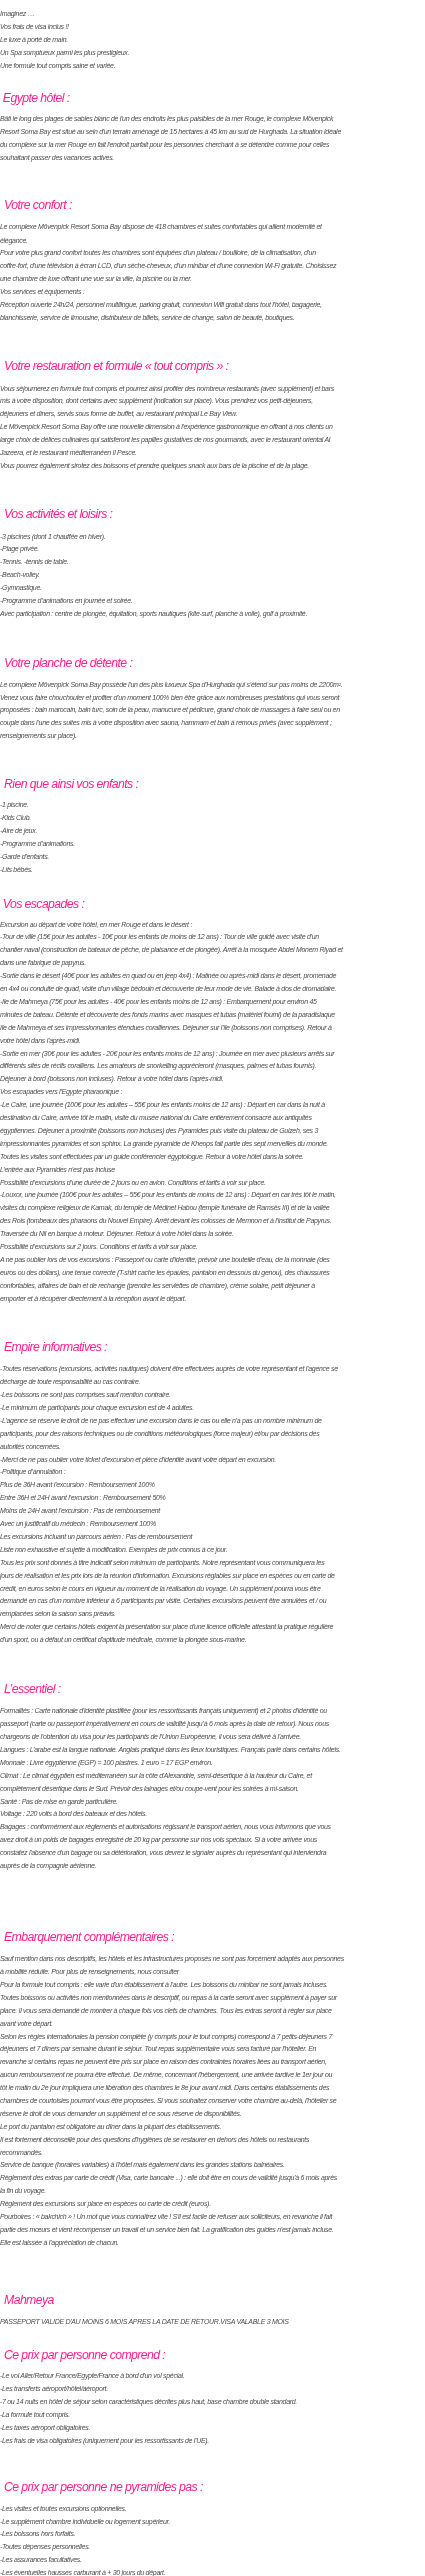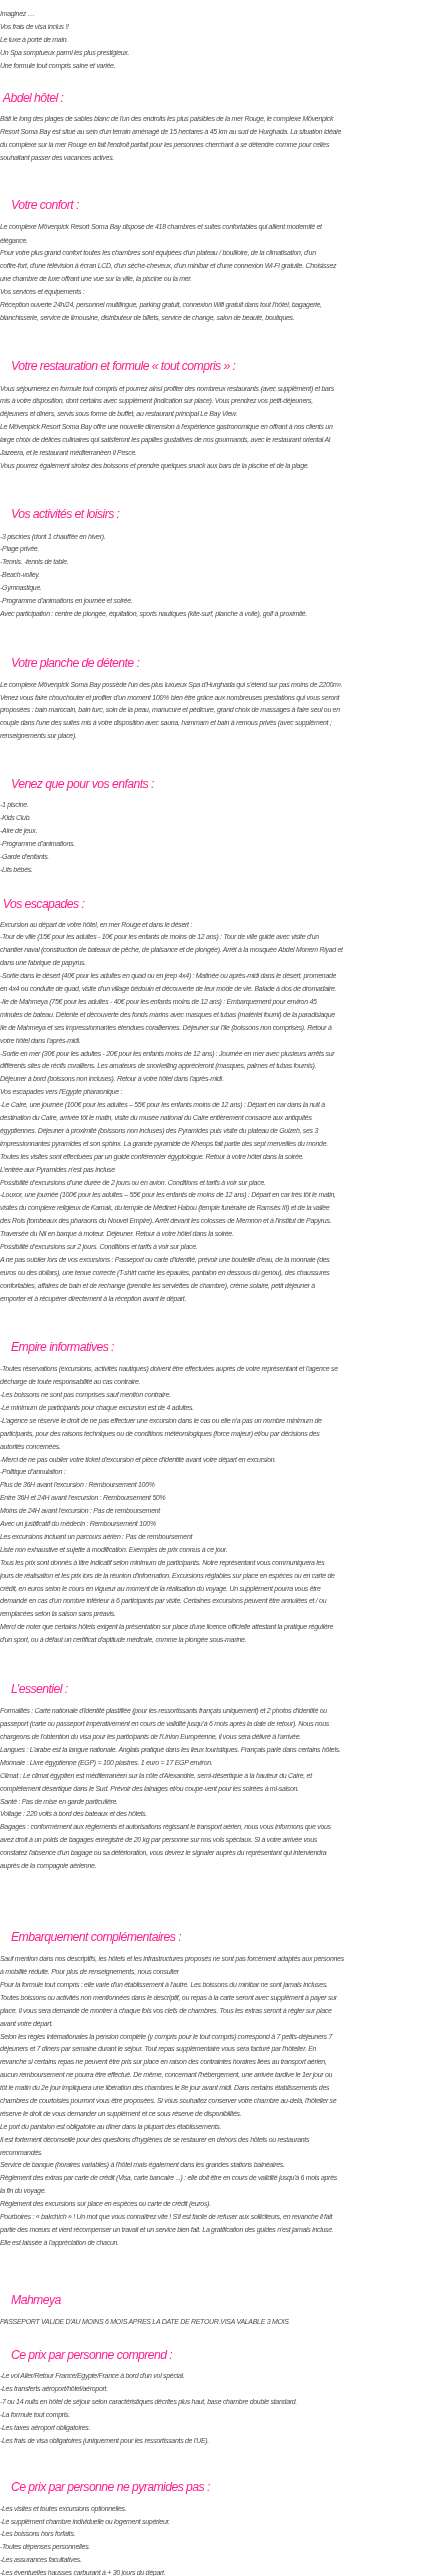--- a/index.html
+++ b/index.html
@@ -23,42 +23,42 @@
     left: 0;
     font-style: italic;
     font-size: 7px;
     letter-spacing: -0.3px;
     white-space: nowrap;
     color: #4d4d4d;
     line-height: 9px;
   }
   .heading {
     position: absolute;
-    left: 11px;
+    left: 4px;
     font-style: italic;
     font-size: 12.3px;
     letter-spacing: -0.6px;
     white-space: nowrap;
     color: #ff1f8e;
     line-height: 14.6px;
   }
   .heading.indent { left: 2.8px; }
 </style>
 </head>
 <body>
 
 <div class="page">
 
   <div class="line" style="top:9px">Imaginez …</div>
   <div class="line" style="top:22.4px">Vos frais de visa inclus !!</div>
   <div class="line" style="top:35px">Le luxe à porté de main.</div>
   <div class="line" style="top:48px">Un Spa somptueux parmi les plus prestigieux.</div>
   <div class="line" style="top:61px">Une formule tout compris saine et variée.</div>
 
-  <div class="heading indent" style="top:91px">Abdel hôtel :</div>
+  <div class="heading indent" style="top:91px">Egypte hôtel :</div>
   <div class="line" style="top:114px">Bâti le long des plages de sables blanc de l'un des endroits les plus paisibles de la mer Rouge, le complexe Mövenpick</div>
   <div class="line" style="top:127px">Resort Soma Bay est situé au sein d'un terrain aménagé de 15 hectares à 45 km au sud de Hurghada. La situation idéale</div>
   <div class="line" style="top:140px">du complexe sur la mer Rouge en fait l'endroit parfait pour les personnes cherchant à se détendre comme pour celles</div>
   <div class="line" style="top:153px">souhaitant passer des vacances actives.</div>
 
   <div class="heading" style="top:198px">Votre confort :</div>
   <div class="line" style="top:222px">Le complexe Mövenpick Resort Soma Bay dispose de 418 chambres et suites confortables qui allient modernité et</div>
   <div class="line" style="top:236px">élégance.</div>
   <div class="line" style="top:248px">Pour votre plus grand confort toutes les chambres sont équipées d'un plateau / bouilloire, de la climatisation, d'un</div>
   <div class="line" style="top:261px">coffre-fort, d'une télévision à écran LCD, d'un sèche-cheveux, d'un minibar et d'une connexion Wi-Fi gratuite. Choisissez</div>
@@ -85,21 +85,21 @@
   <div class="line" style="top:596px">-Programme d’animations en journée et soirée.</div>
   <div class="line" style="top:609px">Avec participation : centre de plongée, équitation, sports nautiques (kite-surf, planche à voile), golf à proximité.</div>
 
   <div class="heading" style="top:656px">Votre planche de détente :</div>
   <div class="line" style="top:680px">Le complexe Mövenpick Soma Bay possède l’un des plus luxueux Spa d’Hurghada qui s’étend sur pas moins de 2200m².</div>
   <div class="line" style="top:693px">Venez vous faire chouchouter et profiter d’un moment 100% bien être grâce aux nombreuses prestations qui vous seront</div>
   <div class="line" style="top:705px">proposées : bain marocain, bain turc, soin de la peau, manucure et pédicure, grand choix de massages à faire seul ou en</div>
   <div class="line" style="top:718px">couple dans l’une des suites mis à votre disposition avec sauna, hammam et bain à remous privés (avec supplément ;</div>
   <div class="line" style="top:731px">renseignements sur place).</div>
 
-  <div class="heading" style="top:777px">Venez que pour vos enfants :</div>
+  <div class="heading" style="top:777px">Rien que ainsi vos enfants :</div>
   <div class="line" style="top:800px">-1 piscine.</div>
   <div class="line" style="top:813px">-Kids Club.</div>
   <div class="line" style="top:826px">-Aire de jeux.</div>
   <div class="line" style="top:839px">-Programme d’animations.</div>
   <div class="line" style="top:852px">-Garde d’enfants.</div>
   <div class="line" style="top:865px">-Lits bébés.</div>
 
   <div class="heading indent" style="top:897px">Vos escapades :</div>
   <div class="line" style="top:920px">Excursion au départ de votre hôtel, en mer Rouge et dans le désert :</div>
   <div class="line" style="top:932px">-Tour de ville (15€ pour les adultes - 10€ pour les enfants de moins de 12 ans) : Tour de ville guidé avec visite d’un</div>

